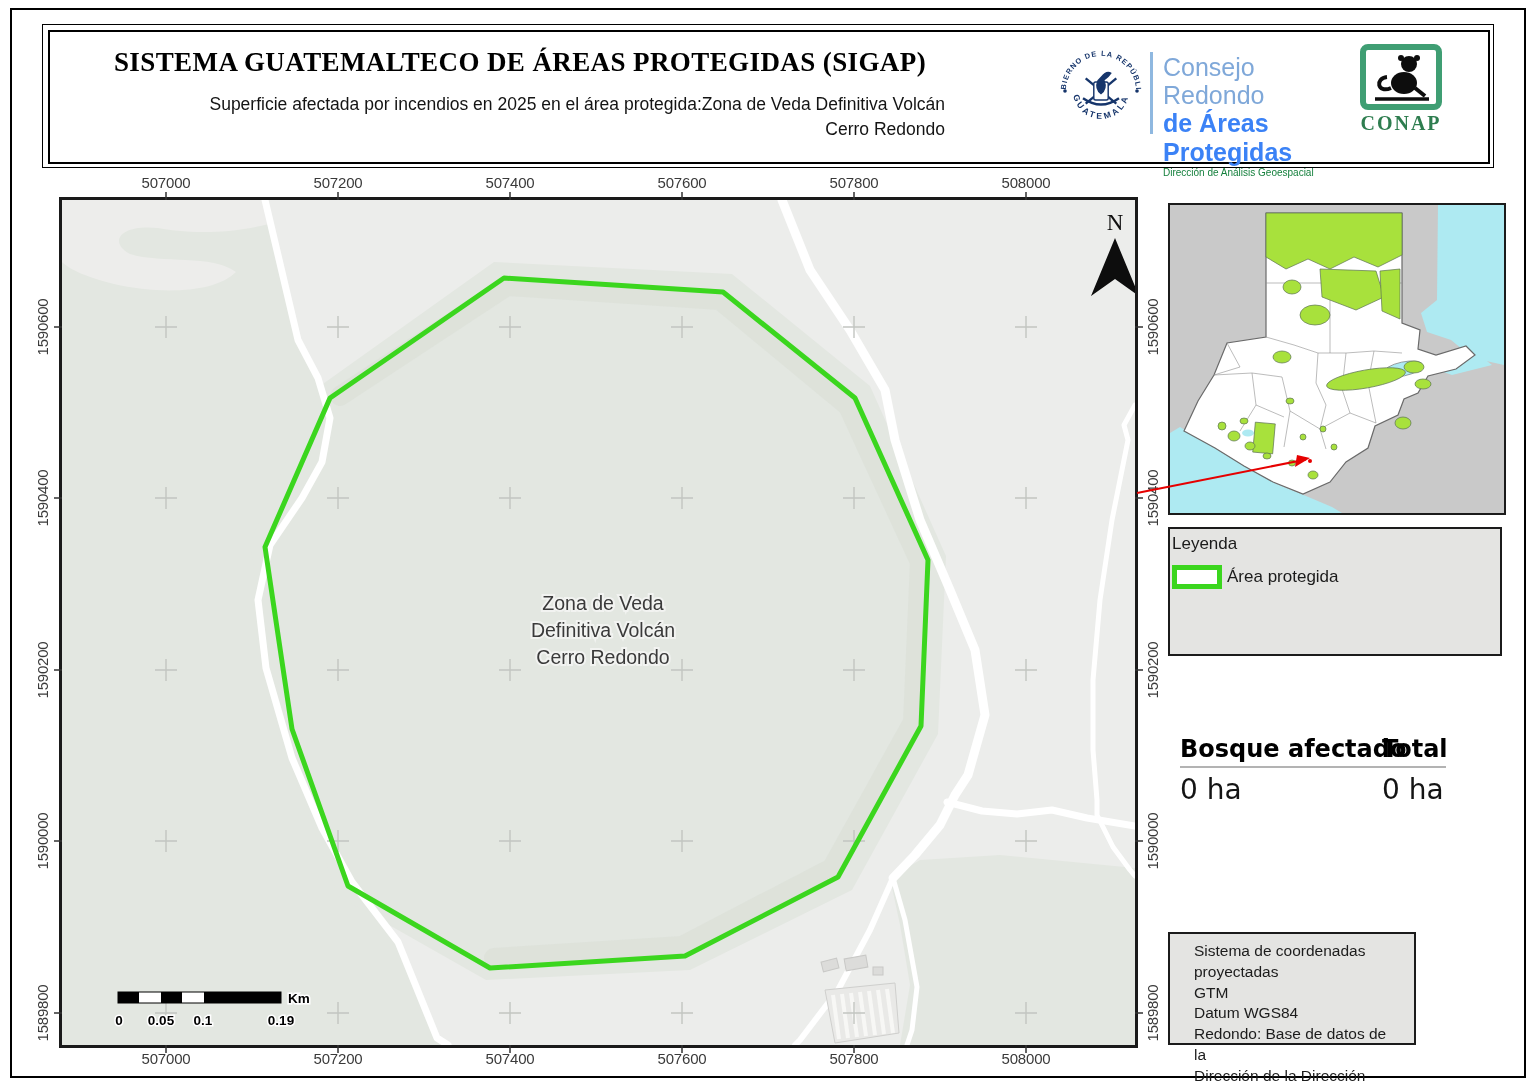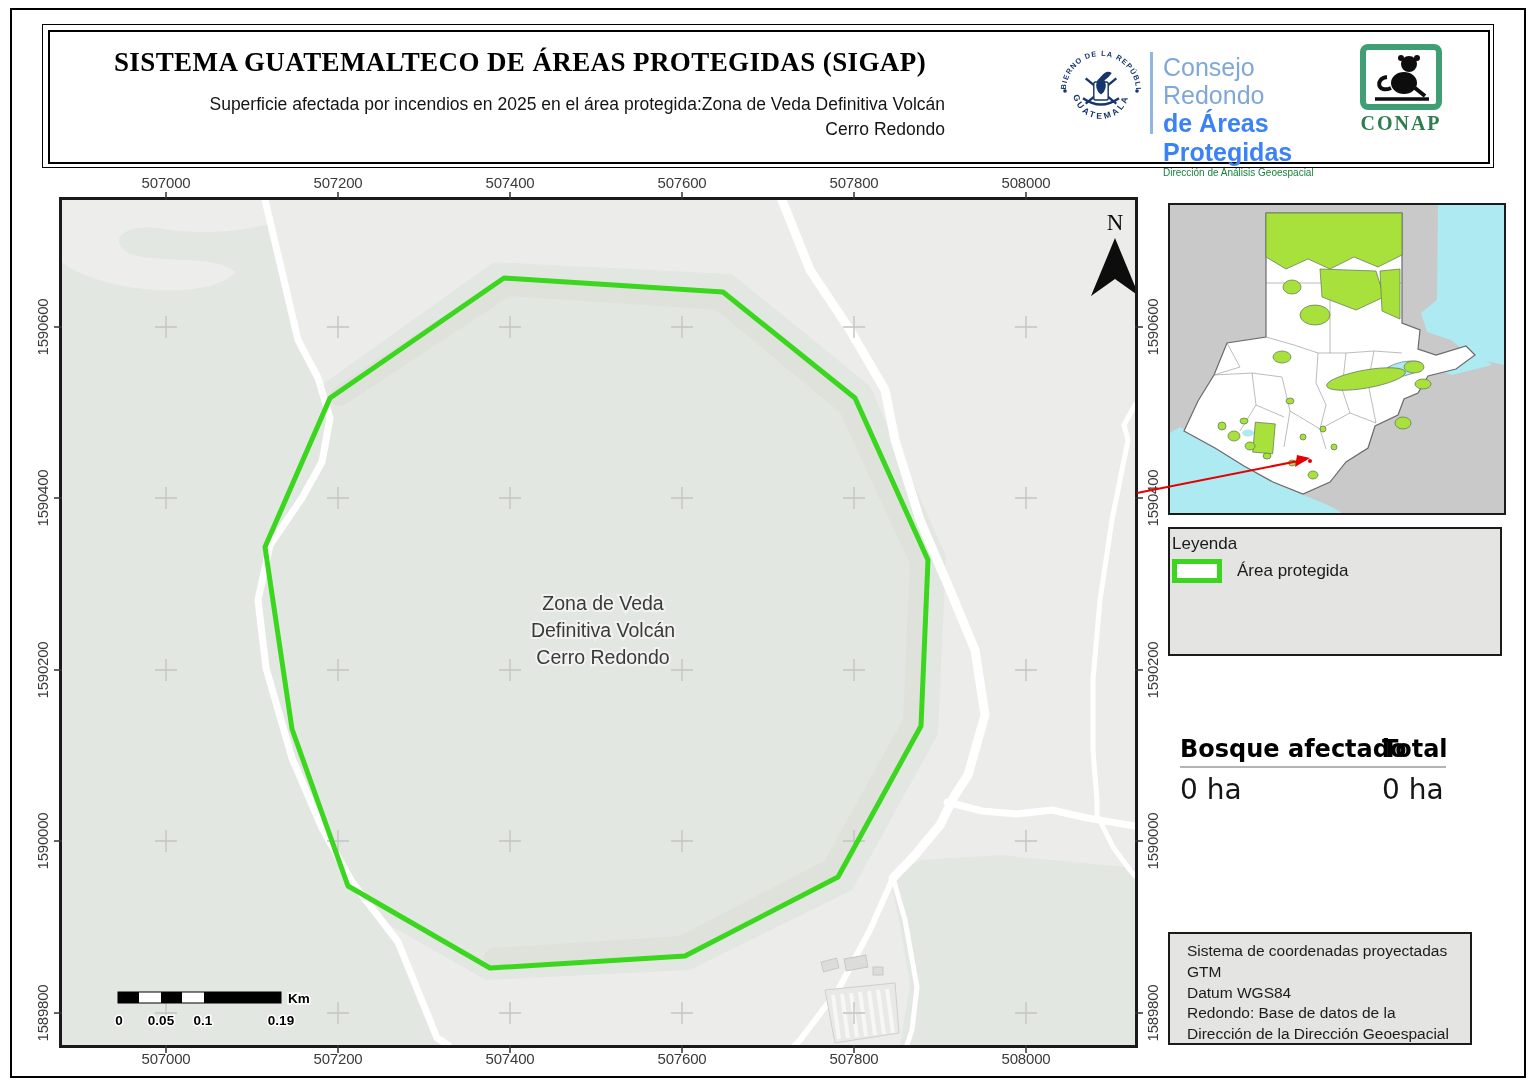--- a/index.html
+++ b/index.html
@@ -23,33 +23,33 @@
               font-weight:bold;font-size:20px;letter-spacing:2px;color:#2e7d4f}
   .map-frame{left:59px;top:197px;width:1073px;height:845px;border:3px solid #1a1a1a;background:#ecedeb}
   .map-frame svg{display:block}
   .tick-label{position:absolute;font-size:15px;color:#3a3a3a;letter-spacing:-.2px;white-space:nowrap}
   .tick-x{transform:translateX(-50%)}
   .tick-y{transform:translate(-50%,-50%) rotate(-90deg)}
   .inset{left:1168px;top:203px;width:334px;height:308px;border:2px solid #1b1b1b;background:#c9c9c9}
   .legend{left:1168px;top:527px;width:334px;height:129px;background:#e4e4e2;border:2px solid #1b1b1b;
           box-sizing:border-box;padding:5px 2px}
   .legend-title{font-size:17px;color:#1b1b1b}
-  .legend-item{display:flex;align-items:center;gap:15px;margin-top:5px}
+  .legend-item{display:flex;align-items:center;gap:5px;margin-top:11px}
   .legend-label{font-size:17px;color:#1b1b1b}
   .sw-outline{width:40px;height:14px;background:#fff;border:5px solid #3bd61e}
   .sw-fill{width:48px;height:22px;background:#e60000}
   .stats{left:1180px;top:735px;width:266px;font-family:"DejaVu Sans",sans-serif}
   .stats-row{display:flex}
   .stats-c1{width:202px}
   .stats-c2{flex:1}
   .stats-h{font-size:24px;font-weight:bold;color:#000;white-space:nowrap}
   .stats-hr{border:0;border-top:2px solid #b3b3b3;margin:3px 0 5px}
   .stats-v{font-size:28px;color:#141414}
-  .infobox{left:1168px;top:932px;width:304px;height:113px;background:#e4e4e2;border:2px solid #1b1b1b;
-           box-sizing:border-box;padding:7px 17px;font-size:15.5px;line-height:1.34;color:#1c1c1c}
+  .infobox{left:1168px;top:932px;width:248px;height:113px;background:#e4e4e2;border:2px solid #1b1b1b;
+           box-sizing:border-box;padding:7px 24px;font-size:15.5px;line-height:1.34;color:#1c1c1c}
   .overlay{left:0;top:0;width:1536px;height:1086px;pointer-events:none}
 </style>
 </head>
 <body>
 
 <div class="abs page-border"></div>
 
 <div class="abs header-outer"></div>
 <div class="abs header-box"></div>
 <div class="abs title">SISTEMA GUATEMALTECO DE ÁREAS PROTEGIDAS  (SIGAP)</div>

